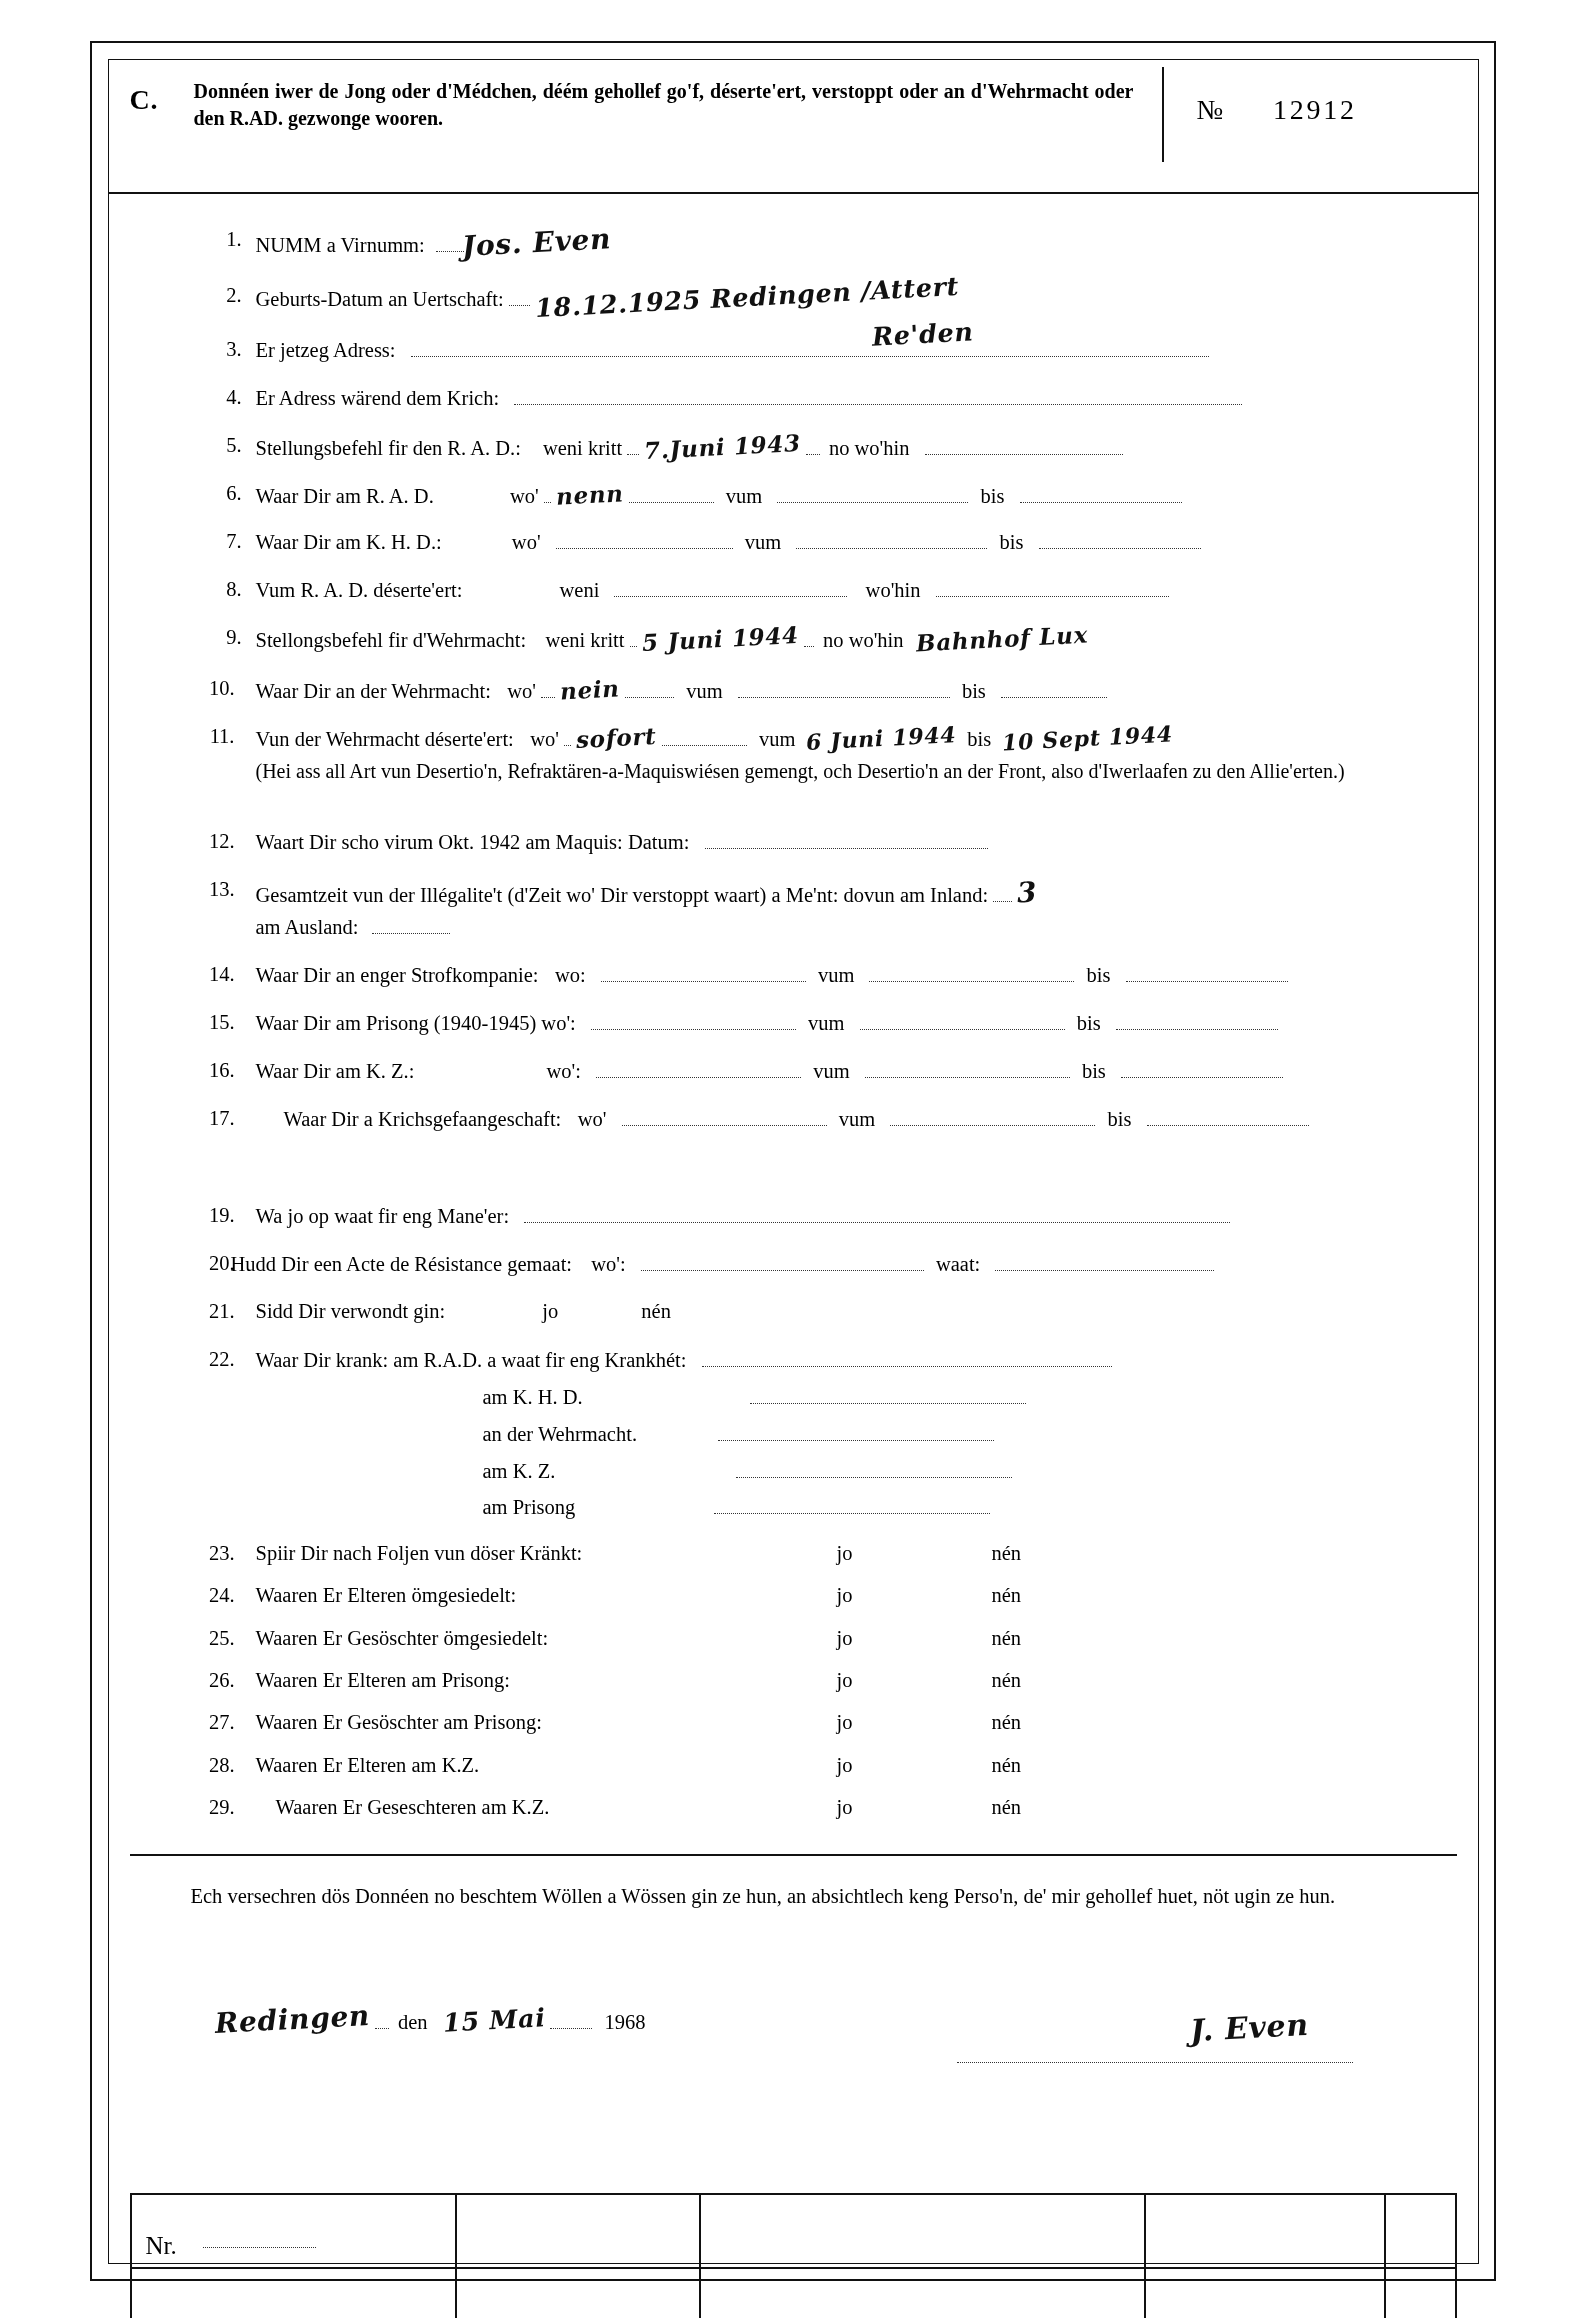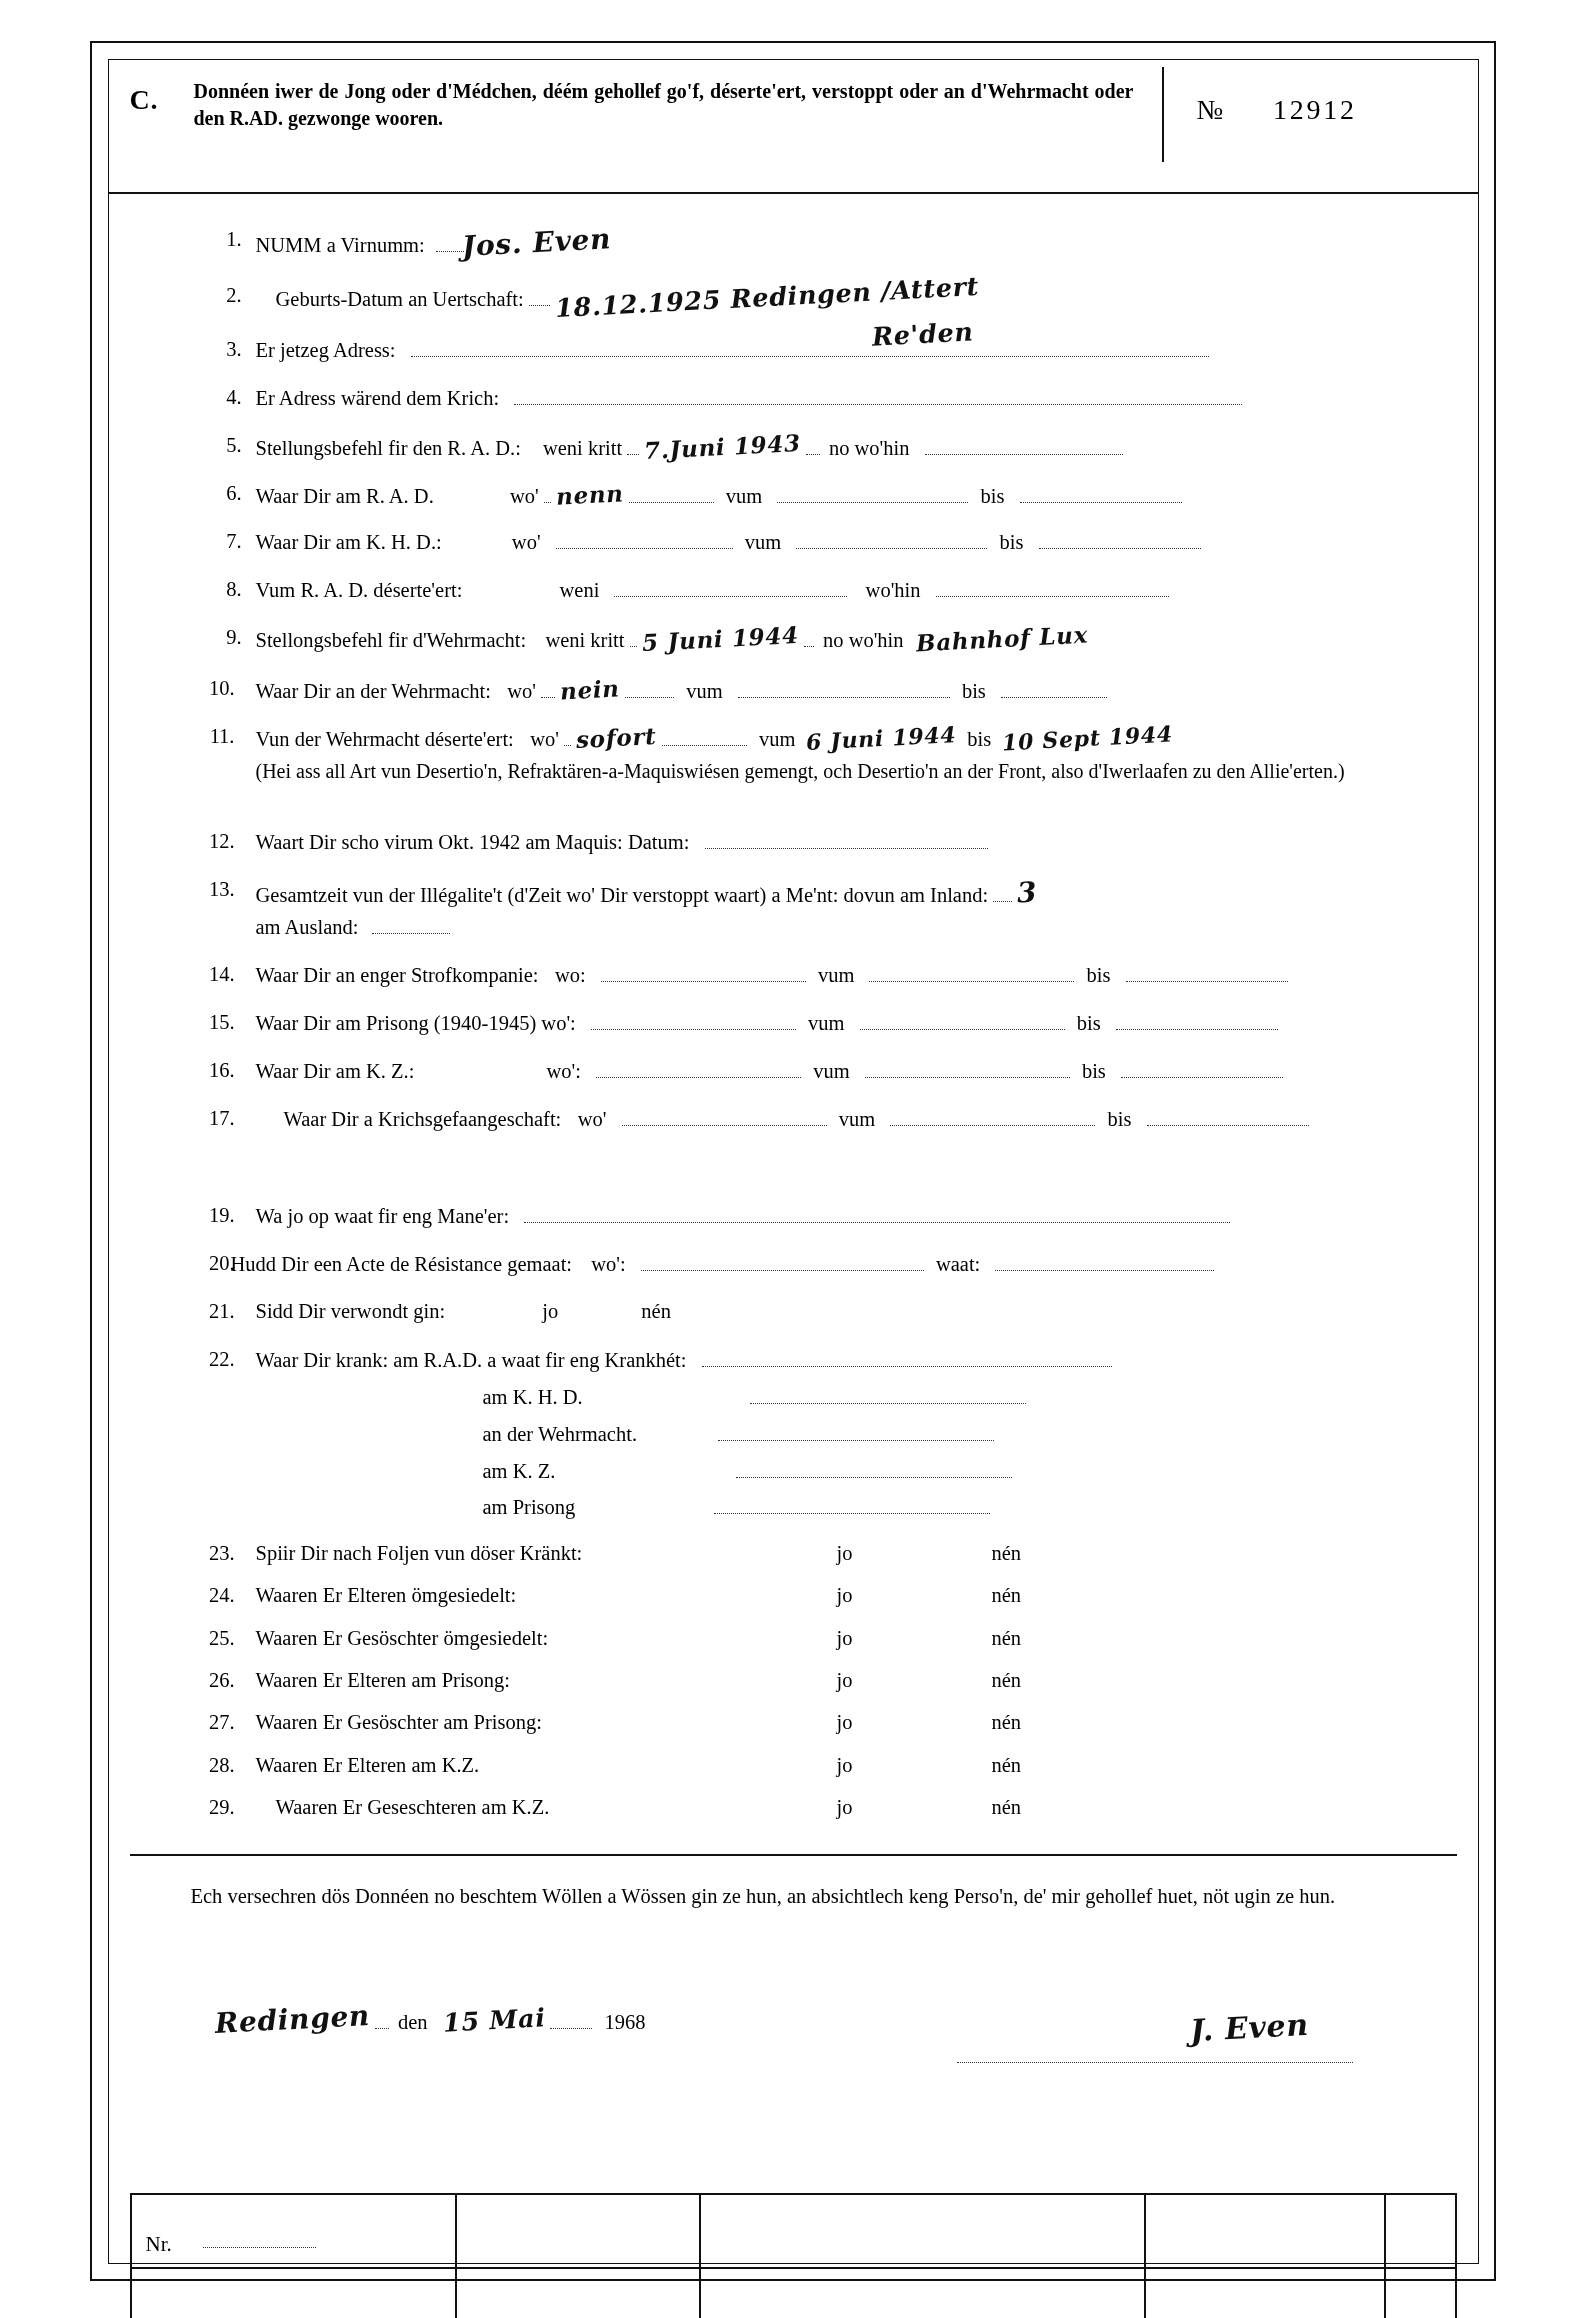--- a/index.html
+++ b/index.html
@@ -109,21 +109,21 @@
     box-sizing:border-box;
     display:flex;
   }
   .fcell{
     border-right:2.1px solid #111;
     box-sizing:border-box;
     height:100%;
   }
   .fcell.first{position:relative;}
   .fcell .nr{
-    position:absolute;left:14px;top:37px;font-size:21px;text-align:center;
+    position:absolute;left:14px;top:37px;font-size:25px;text-align:center;
   }
   .fcell .nrdots{
     position:absolute;left:71px;top:52px;width:113px;border-bottom:1.8px dotted #333;
   }
   .frow-div{
     position:absolute;left:0;right:0;height:2.1px;background:#111;
   }
 </style>
 </head>
 <body>
@@ -145,21 +145,21 @@
 
         <div class="row" style="left:99px;top:34px;">
           <span class="idx" style="left:0;">1.</span>
           <span class="lbl" style="margin-left:48px;">NUMM a Virnumm:</span>
           <span class="dots" style="width:28px;margin-left:5.7px;"></span>
           <span class="hw" style="margin-left:-7px;font-size:28px;">Jos. Even</span>
         </div>
 
         <div class="row" style="left:99px;top:90px;">
           <span class="idx" style="left:0;">2.</span>
-          <span class="lbl" style="margin-left:68px;">Geburts-Datum an Uertschaft:</span>
+          <span class="lbl" style="margin-left:48px;">Geburts-Datum an Uertschaft:</span>
           <span class="dots" style="width:21px;"></span>
           <span class="hw" style="font-size:25.4px;">18.12.1925 Redingen /Attert</span>
         </div>
 
         <div class="row" style="left:99px;top:144px;">
           <span class="idx" style="left:0;">3.</span>
           <span class="lbl" style="margin-left:48px;">Er jetzeg Adress:</span>
           <span class="dots" style="width:798px;margin-left:10px;"></span>
         </div>
         <div class="row" style="left:763px;top:127px;">

